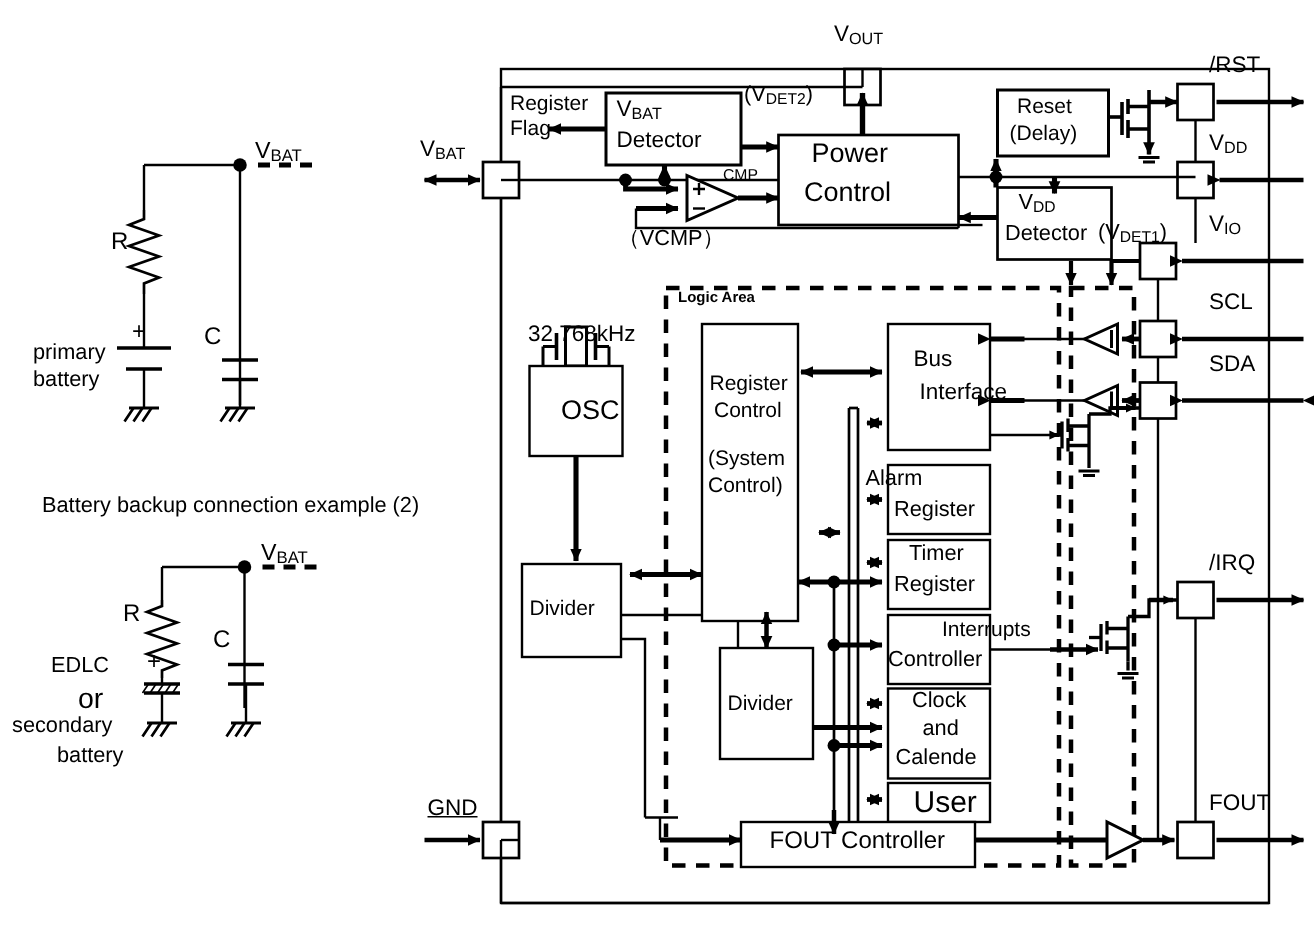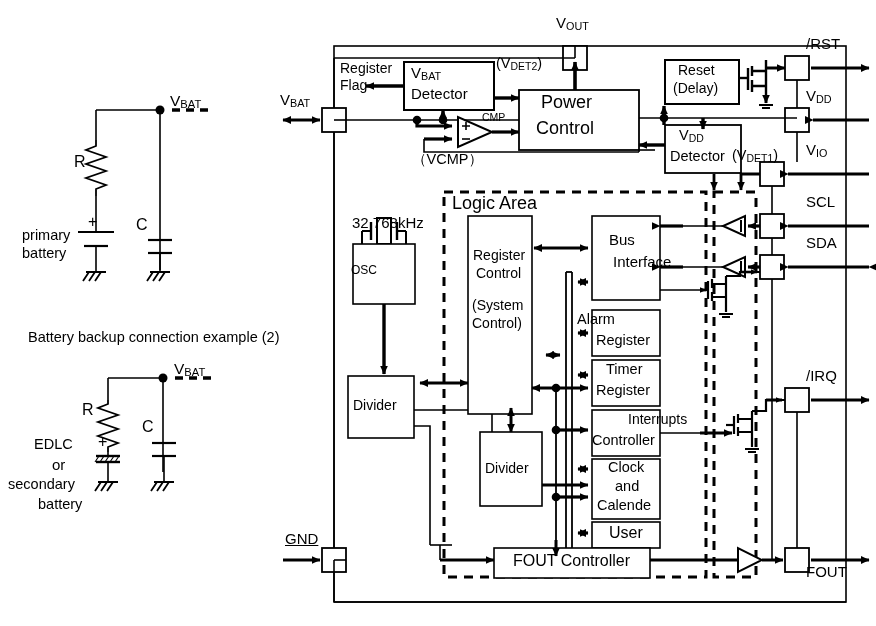--- a/index.html
+++ b/index.html
@@ -383,42 +383,42 @@
   <div class="lbl" style="left:22px; top:246px; font-size:14.5px;">battery</div>
 
   <div class="lbl" style="left:28px; top:330px; font-size:14.5px;">Battery backup connection example (2)</div>
   <div class="lbl" style="left:174px; top:361px; font-size:15.5px;">
     <span>V</span><span class="sub">BAT</span>
   </div>
   <div class="lbl" style="left:82px; top:402px; font-size:16px;">R</div>
   <div class="lbl" style="left:142px; top:419px; font-size:16px;">C</div>
   <div class="lbl" style="left:98px; top:434px; font-size:16px;">+</div>
   <div class="lbl" style="left:34px; top:437px; font-size:14.5px;">EDLC</div>
-  <div class="lbl" style="left:52px; top:457px; font-size:15px;">or</div>
+  <div class="lbl" style="left:52px; top:457px; font-size:19px;">or</div>
   <div class="lbl" style="left:8px; top:477px; font-size:14.5px;">secondary</div>
   <div class="lbl" style="left:38px; top:497px; font-size:14.5px;">battery</div>
 
   <div class="lbl" style="left:280px; top:92px; font-size:15px;">
     <span>V</span><span class="sub">BAT</span>
   </div>
   <div class="lbl" style="left:285px; top:531px; font-size:15px;text-decoration:underline;">GND</div>
   <div class="lbl" style="left:556px; top:15px; font-size:15px;">
     <span>V</span><span class="sub">OUT</span>
   </div>
   <div class="lbl" style="left:806px; top:36px; font-size:15px;">/RST</div>
   <div class="lbl" style="left:806px; top:88px; font-size:15px;">
     <span>V</span><span class="sub">DD</span>
   </div>
   <div class="lbl" style="left:806px; top:142px; font-size:15px;">
     <span>V</span><span class="sub">IO</span>
   </div>
   <div class="lbl" style="left:806px; top:194px; font-size:15px;text-align:right;">SCL</div>
   <div class="lbl" style="left:806px; top:235px; font-size:15px;">SDA</div>
   <div class="lbl" style="left:806px; top:368px; font-size:15px;">/IRQ</div>
-  <div class="lbl" style="left:806px; top:528px; font-size:15px;margin-top:36px;">FOUT</div>
+  <div class="lbl" style="left:806px; top:528px; font-size:15px;">FOUT</div>
 
   <div class="lbl" style="left:340px; top:61px; font-size:14px;">Register</div>
   <div class="lbl" style="left:340px; top:78px; font-size:14px;">Flag</div>
 
   <div class="lbl" style="left:411px; top:65px; font-size:15px;">
     <span>V</span><span class="sub">BAT</span>
   </div>
   <div class="lbl" style="left:411px; top:86px; font-size:15px;">Detector</div>
 
   <div class="lbl" style="left:496px; top:56px; font-size:14.5px;">
@@ -435,25 +435,25 @@
 
   <div class="lbl" style="left:678px; top:63px; font-size:14px;">Reset</div>
   <div class="lbl" style="left:673px; top:81px; font-size:14px;">(Delay)</div>
 
   <div class="lbl" style="left:679px; top:128px; font-size:14.5px;">
     <span>V</span><span class="sub">DD</span>
   </div>
   <div class="lbl" style="left:670px; top:149px; font-size:14.5px;">Detector</div>
 
   <div class="lbl" style="left:352px; top:215px; font-size:15px;">32.768kHz</div>
-  <div class="lbl" style="left:351px; top:264px; font-size:12px;">OSC</div>
+  <div class="lbl" style="left:374px; top:264px; font-size:18px;">OSC</div>
   <div class="lbl" style="left:353px; top:398px; font-size:14px;">Divider</div>
   <div class="lbl" style="left:485px; top:461px; font-size:14px;">Divider</div>
 
-  <div class="lbl" style="left:452px; top:194px; font-size:18px;">Logic Area</div>
+  <div class="lbl" style="left:452px; top:194px; font-size:10px;font-weight:bold;">Logic Area</div>
 
   <div class="lbl" style="left:473px; top:248px; font-size:14px;">Register</div>
   <div class="lbl" style="left:476px; top:266px; font-size:14px;">Control</div>
   <div class="lbl" style="left:472px; top:298px; font-size:14px;">(System</div>
   <div class="lbl" style="left:472px; top:316px; font-size:14px;">Control)</div>
 
   <div class="lbl" style="left:609px; top:232px; font-size:15px;">Bus</div>
   <div class="lbl" style="left:594px; top:254px; font-size:15px;padding-left:19px;">Interface</div>
 
   <div class="lbl" style="left:577px; top:312px; font-size:14.5px;text-align:right;">Alarm</div>
@@ -462,17 +462,17 @@
   <div class="lbl" style="left:606px; top:362px; font-size:14.5px;">Timer</div>
   <div class="lbl" style="left:596px; top:383px; font-size:14.5px;">Register</div>
 
   <div class="lbl" style="left:592px; top:412px; font-size:14px;padding-left:36px;">Interrupts</div>
   <div class="lbl" style="left:592px; top:433px; font-size:14.5px;">Controller</div>
 
   <div class="lbl" style="left:608px; top:460px; font-size:14.5px;">Clock</div>
   <div class="lbl" style="left:615px; top:479px; font-size:14.5px;">and</div>
   <div class="lbl" style="left:597px; top:498px; font-size:14.5px;">Calende</div>
 
-  <div class="lbl" style="left:609px; top:525px; font-size:16px;">User</div>
+  <div class="lbl" style="left:609px; top:525px; font-size:20px;">User</div>
 
   <div class="lbl" style="left:513px; top:553px; font-size:16px;">FOUT Controller</div>
 
 </div>
 
 </body></html>

